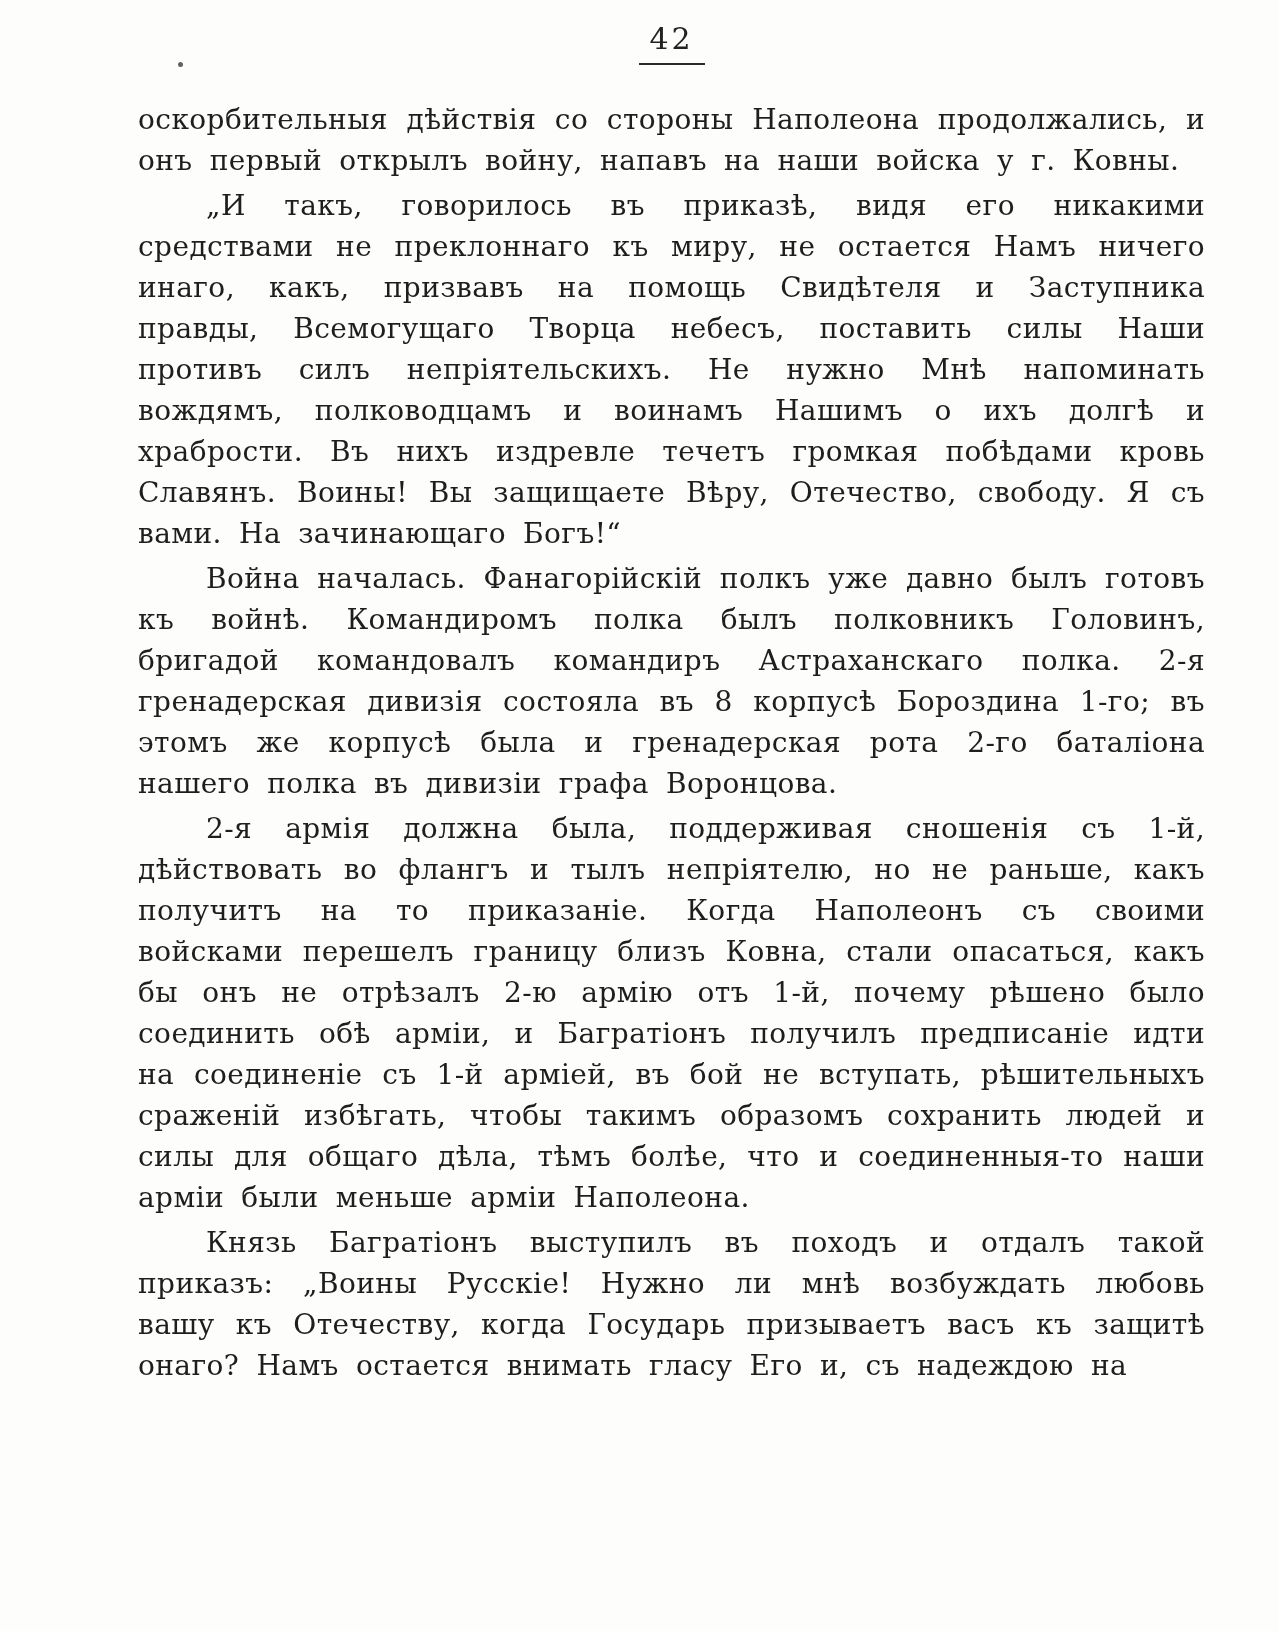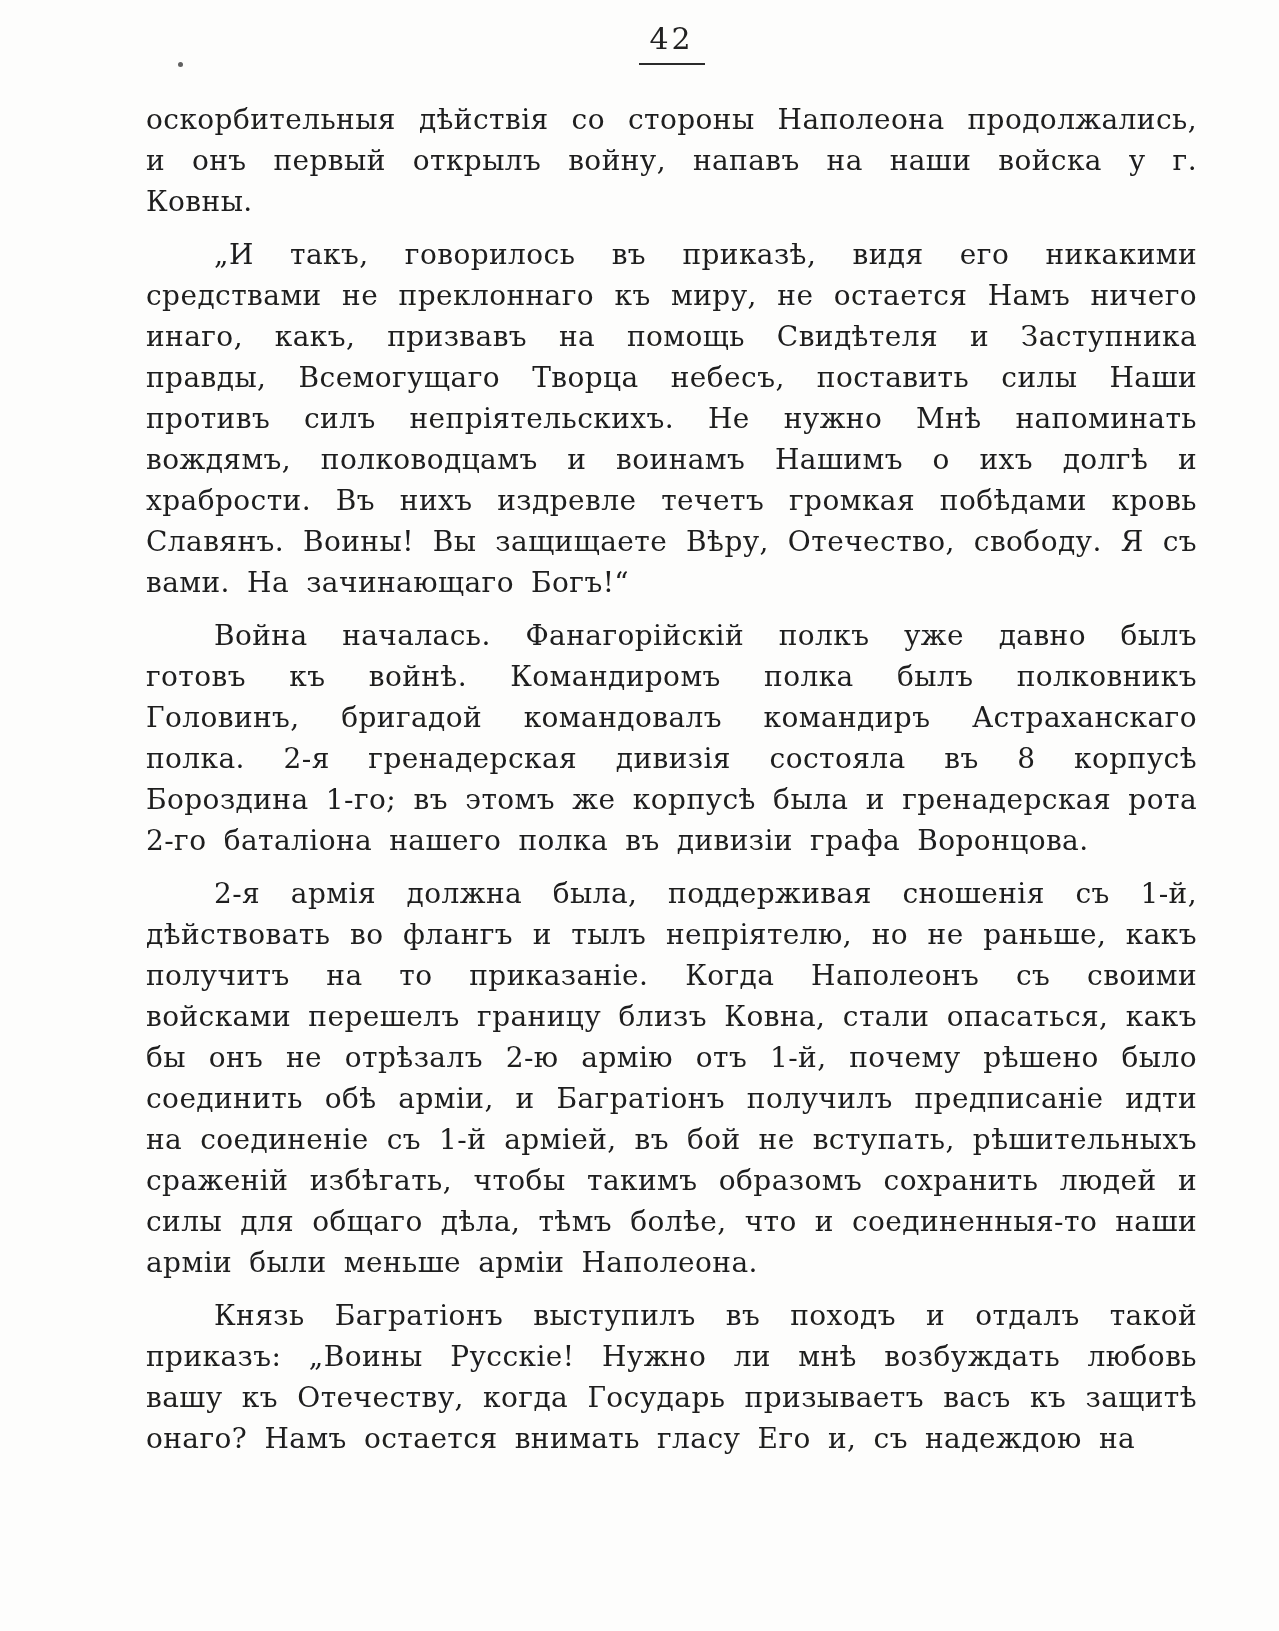--- a/index.html
+++ b/index.html
@@ -46,21 +46,21 @@
     opacity: 0.8;
   }
   .text-block {
     font-size: 28px;
     line-height: 41px;
     text-align: justify;
     letter-spacing: 0.015em;
     word-spacing: 0.28em;
   }
   .para {
-    margin: 12px;
+    margin: 4px;
     text-indent: 68px;
   }
   .para.no-indent {
     text-indent: 0;
   }
 </style>
 </head>
 <body>
 
 <div class="page">

